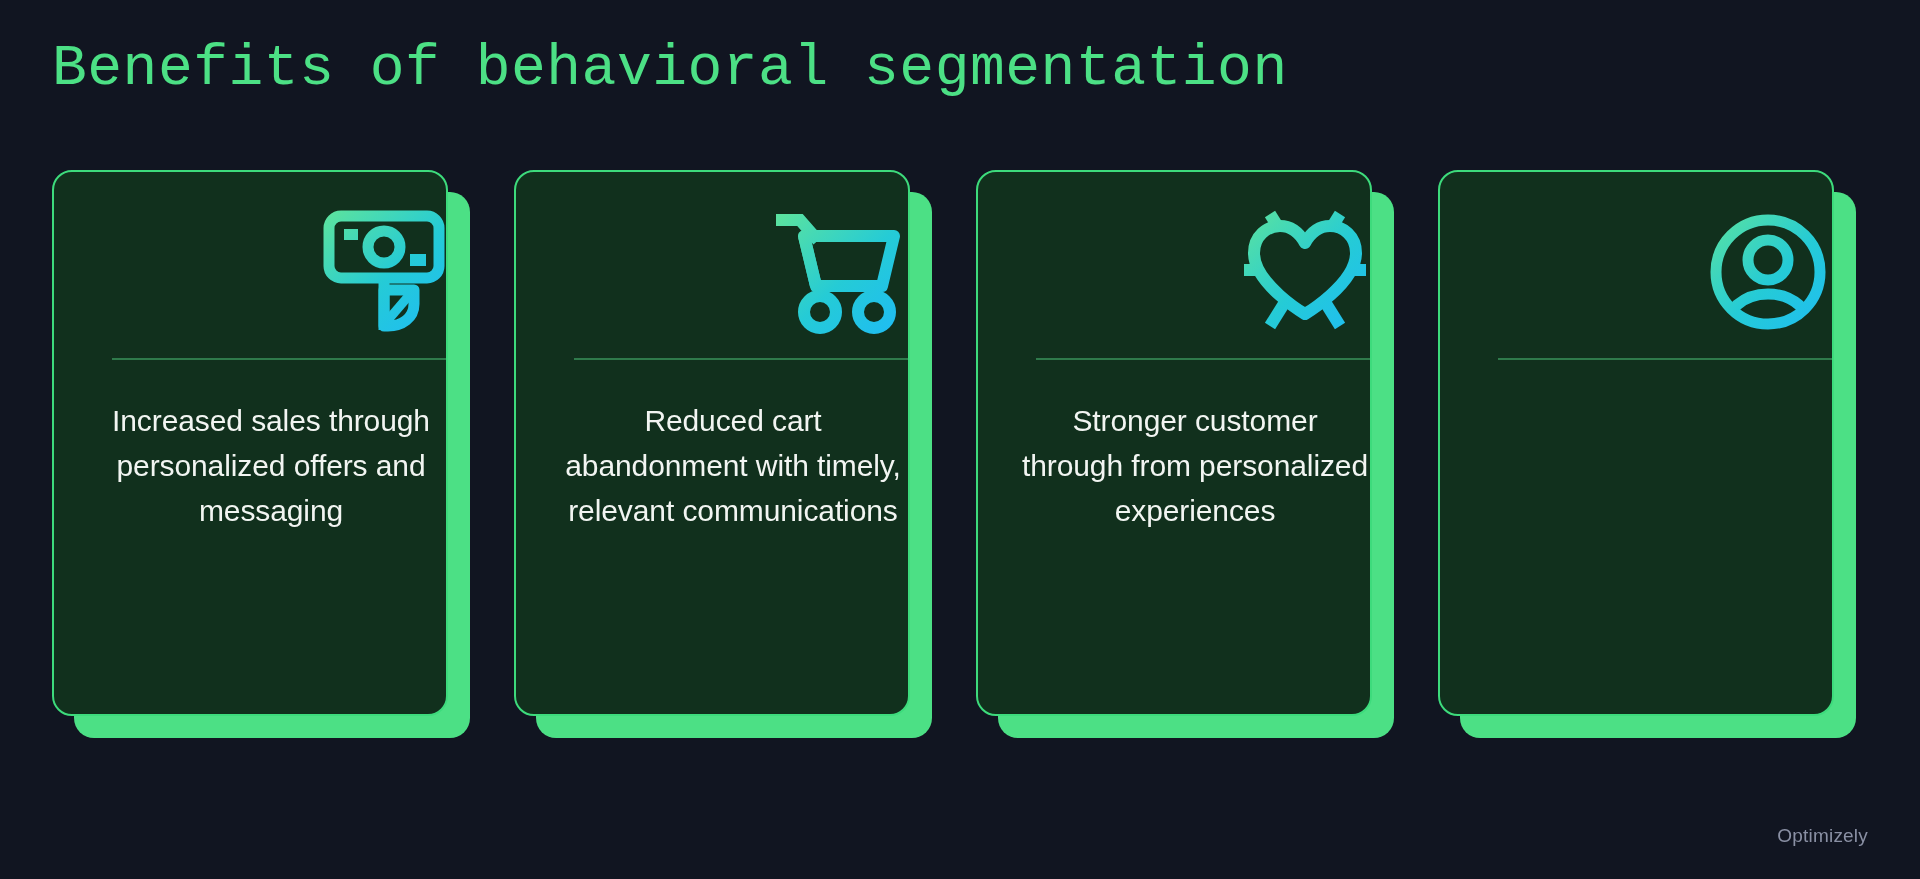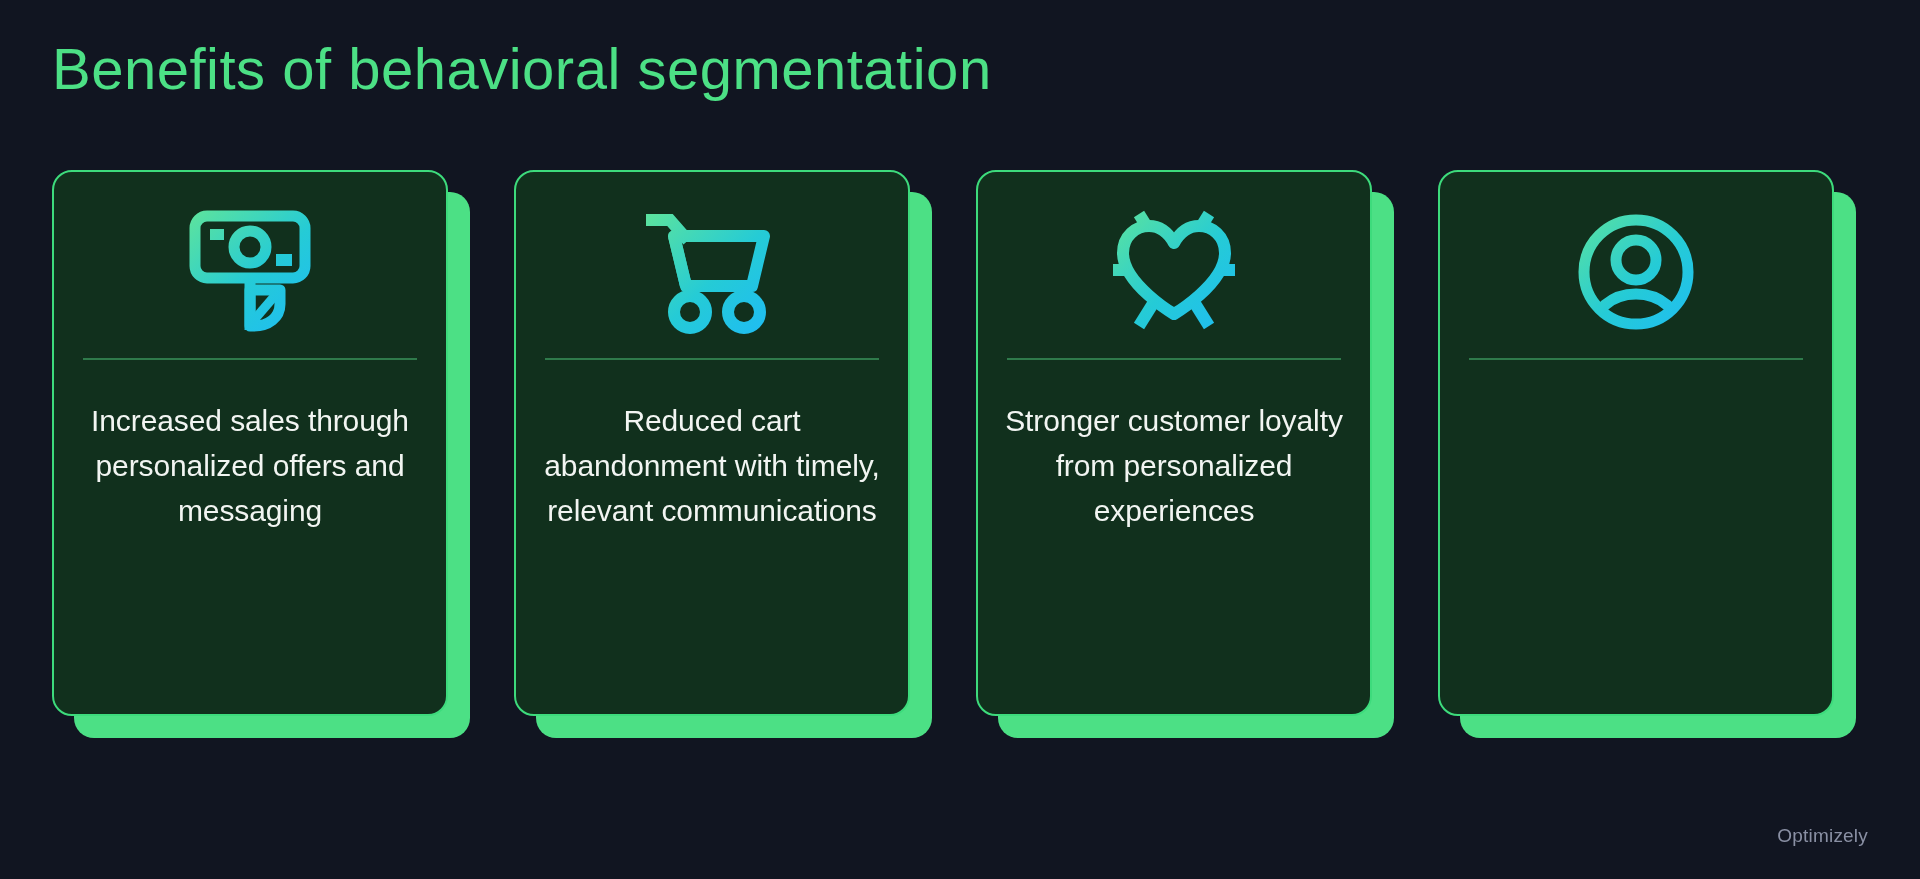--- a/index.html
+++ b/index.html
@@ -19,21 +19,21 @@
     width: 1920px;
     height: 879px;
     background: #111521;
     box-sizing: border-box;
   }
 
   .slide-title {
     position: absolute;
     left: 52px;
     top: 36px;
-    font-family: Liberation Sans, sans-serif;
+    font-family: Liberation Mono, monospace;
     font-size: 58px;
     line-height: 1.15;
     letter-spacing: 0.5px;
     color: #4ce085;
     white-space: pre;
     font-weight: 400;
   }
 
   .cards {
     position: absolute;
@@ -68,21 +68,21 @@
     left: 0;
     top: 0;
     width: 396px;
     height: 546px;
     box-sizing: border-box;
     border-radius: 20px;
     background: #11301d;
     border: 2px solid #3ddb7c;
     display: flex;
     flex-direction: column;
-    align-items: center;
+    align-items: flex-end;
     overflow: hidden;
   }
 
   .card-icon {
     margin-top: 36px;
     height: 128px;
     display: flex;
     align-items: center;
     justify-content: center;
   }
@@ -189,21 +189,21 @@
                 <stop offset="1" stop-color="#1fbdf2"></stop>
               </linearGradient>
             </defs>
             <path d="M30 6 L100 118" stroke="url(#g3)" stroke-width="12"></path>
             <path d="M100 6 L30 118" stroke="url(#g3)" stroke-width="12"></path>
             <path d="M4 62 H126" stroke="url(#g3)" stroke-width="12"></path>
             <path d="M65 106 C65 106 14 76 14 45 C14 28 27 18 40 18 C52 18 60 26 65 35 C70 26 78 18 90 18 C103 18 116 28 116 45 C116 76 65 106 65 106 Z" fill="#11301d" stroke="url(#g3)" stroke-width="12" stroke-linejoin="round"></path>
           </svg>
         </div>
         <div class="card-divider"></div>
-        <div class="card-text">Stronger customer loyalty from personalized experiences</div>
+        <div class="card-text">Stronger customer through from personalized experiences</div>
       </div>
     </div>
 
     <div class="card-wrap">
       <div class="card-shadow"></div>
       <div class="card">
         <div class="card-icon">
           <svg width="128" height="128" viewBox="0 0 128 128" fill="none" xmlns="http://www.w3.org/2000/svg">
             <defs>
               <linearGradient id="g4" x1="8" y1="6" x2="120" y2="122" gradientUnits="userSpaceOnUse">

